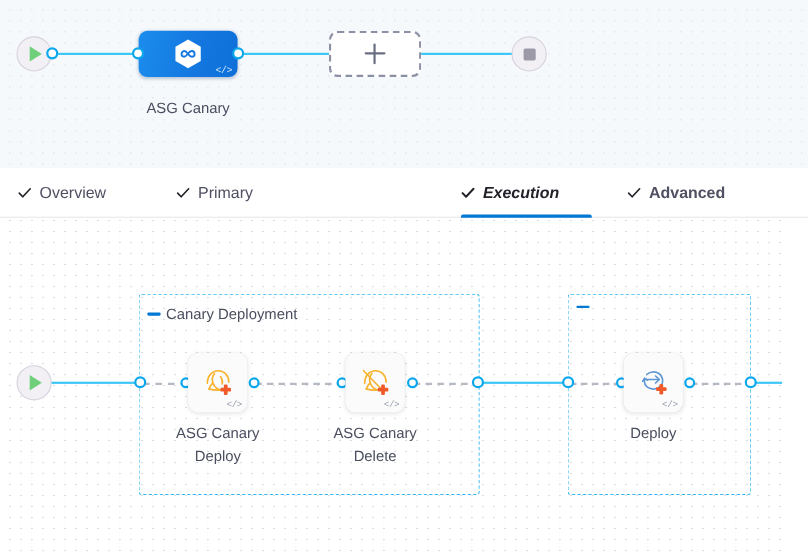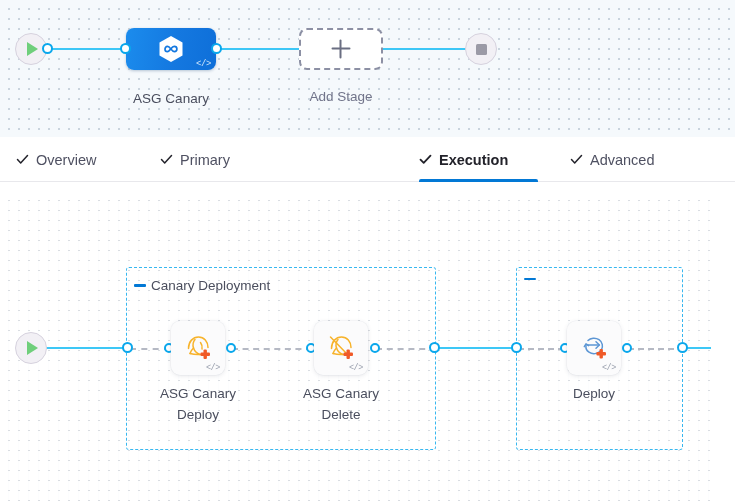--- a/index.html
+++ b/index.html
@@ -30,21 +30,21 @@
     background-color: #f5f9fc;
     background-image: radial-gradient(circle, #c9d4de 0.8px, transparent 0.9px);
     background-size: 10px 10px;
     background-position: 4px 4px;
     overflow: hidden;
   }
 
   
   .tabbar {
     position: absolute;
-    left: 0; top: 137px;
+    left: 0; top: 153px;
     width: 735px;
     height: 45px;
     background: #ffffff;
     border-bottom: 1px solid #e8e8ec;
     box-sizing: border-box;
   }
   .tab {
     position: absolute;
     top: 0;
     height: 45px;
@@ -57,21 +57,21 @@
     white-space: nowrap;
   }
   .tab .chk {
     display: inline-block;
     width: 13px;
     height: 13px;
     position: relative;
     flex: 0 0 auto;
   }
   .tab .chk svg { display: block; }
-  .tab.active { color: #22222a; font-weight: bold; }
+  .tab.active { color: #22222a; font-weight: bold; font-style: italic; }
   .tab .underline {
     position: absolute;
     left: 0; right: 0;
     bottom: 0;
     height: 3px;
     background: #0278d5;
     border-radius: 2px 2px 0 0;
   }
 
   
@@ -298,21 +298,20 @@
       </div>
       <div class="codeglyph">&lt;/&gt;</div>
     </div>
     <div class="dot" style="left:120px; top:43px;"></div>
     <div class="dot" style="left:211px; top:43px;"></div>
     <div class="node-label" style="left:96px; top:90px; width:150px;">ASG Canary</div>
 
     <div class="add-stage" style="left:299px; top:28px;">
       <div class="plus"></div>
     </div>
-    <div class="add-label" style="left:266px; top:89px; width:150px;">Add Stage</div>
 
     <div class="dot" style="left:467px; top:43px;"></div>
     <div class="endnode" style="left:465px; top:33px;">
       <div class="stop-sq"></div>
     </div>
   </div>
 
   <div class="tabbar">
 
     <div class="tab" style="left:16px;">
@@ -337,21 +336,21 @@
     <div class="tab active" style="left:419px; width:119px;">
       <span class="chk">
         <svg width="13" height="13" viewBox="0 0 13 13">
             <path d="M1.5,6.6 L4.7,9.9 L11.5,2.6" fill="none" stroke="#22222a" stroke-width="1.8" stroke-linecap="round" stroke-linejoin="round"></path>
           </svg>
       </span>
       <span>Execution</span>
       <span class="underline"></span>
     </div>
 
-    <div class="tab" style="left:570px;">
+    <div class="tab" style="left:570px;font-weight:bold;">
       <span class="chk">
         <svg width="13" height="13" viewBox="0 0 13 13">
             <path d="M1.5,6.6 L4.7,9.9 L11.5,2.6" fill="none" stroke="#22222a" stroke-width="1.5" stroke-linecap="round" stroke-linejoin="round"></path>
           </svg>
       </span>
       <span>Advanced</span>
     </div>
   </div>
 
   <div class="exec-canvas">

